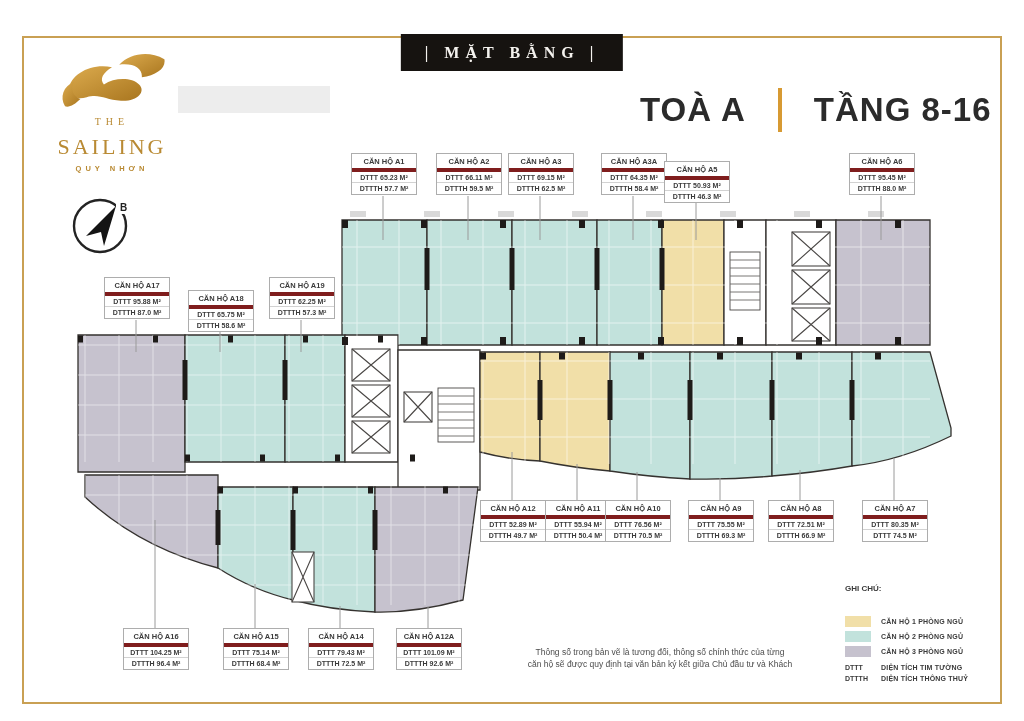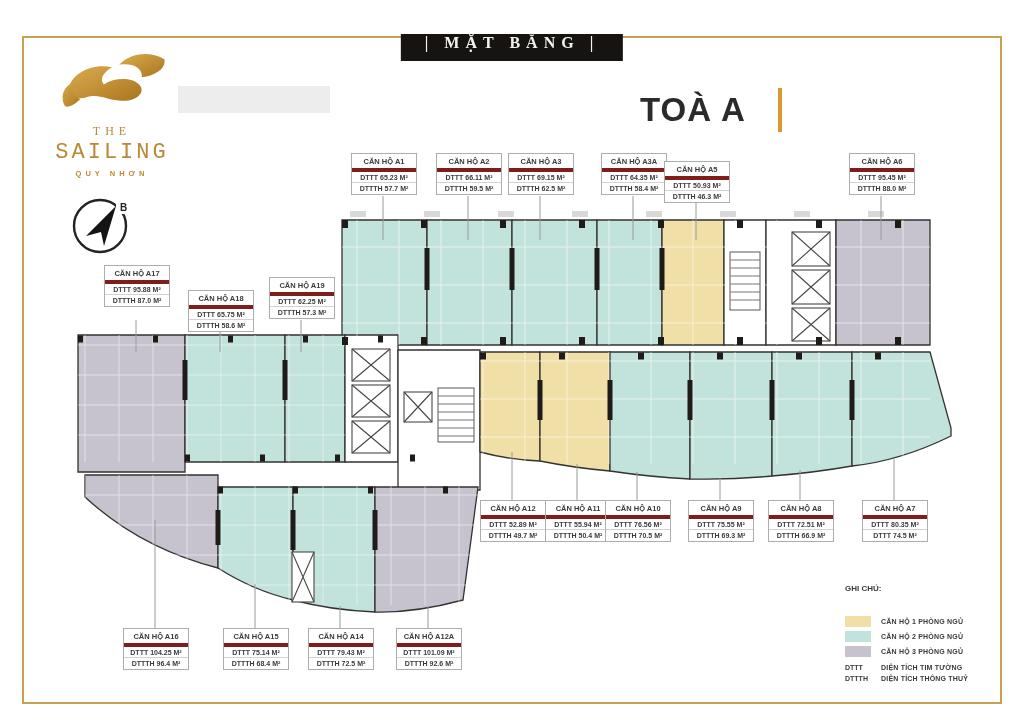--- a/index.html
+++ b/index.html
@@ -1,28 +1,28 @@
 <!DOCTYPE html>
 <html><head>
 <meta charset="utf-8">
 <style>
   html,body{margin:0;padding:0;background:#fff;width:1024px;height:721px;overflow:hidden;
     font-family:"Liberation Sans",sans-serif;}
   .page{position:relative;width:1024px;height:721px;background:#fff;}
   .gold-frame{position:absolute;left:22px;top:36px;width:976px;height:664px;
     border:2px solid #C9A053;z-index:1;}
   .banner{position:absolute;left:50%;transform:translateX(-50%);top:34px;background:#161310;
-    color:#f4f2ee;padding:0 24px 9px 24px;font-family:"Liberation Serif",serif;
+    color:#f4f2ee;padding:10px 24px 9px 24px;font-family:"Liberation Serif",serif;
     font-size:16px;letter-spacing:6px;font-weight:700;z-index:5;white-space:nowrap;}
   .title-block{position:absolute;left:640px;top:88px;display:flex;align-items:center;gap:32px;z-index:4;}
   .title-block .t{font-size:33px;font-weight:600;color:#2b2b2b;letter-spacing:1px;}
   .title-sep{width:4px;height:44px;background:#D79A33;}
   .logo{position:absolute;left:52px;top:52px;width:120px;text-align:center;z-index:4;color:#B98A33;}
-  .logo .the{font-family:"Liberation Serif",serif;font-size:12px;letter-spacing:5px;margin-top:12px;}
-  .logo .name{font-family:Liberation Mono, monospace;font-size:22px;letter-spacing:3px;margin-top:1px;}
+  .logo .the{font-family:"Liberation Serif",serif;font-size:10px;letter-spacing:5px;margin-top:4px;}
+  .logo .name{font-family:Liberation Serif, serif;font-size:22px;letter-spacing:3px;margin-top:7px;}
   .logo .city{font-size:7.5px;letter-spacing:4px;margin-top:4px;font-weight:700;}
   .ghost-box{position:absolute;left:178px;top:86px;width:152px;height:27px;background:#ededed;z-index:2;}
   .compass{position:absolute;left:70px;top:194px;z-index:4;}
   .plan{position:absolute;left:0;top:0;z-index:2;}
   .unit-label{position:absolute;width:64px;background:#fff;border:1px solid #adadad;
     text-align:center;color:#3a3a3a;z-index:4;}
   .unit-label .hd{font-size:7.5px;font-weight:700;padding:2.5px 0 2px 0;border-bottom:4px solid #7f1d1d;}
   .unit-label .val{font-size:7px;font-weight:700;padding:2px 0 1.5px 0;}
   .unit-label .val.v1{border-bottom:1px solid #d2d2d2;}
   .legend{position:absolute;left:845px;top:584px;z-index:4;color:#3a3a3a;}
@@ -60,20 +60,21 @@
       <path d="M8,60 C2,50 6,38 18,33 C14,41 16,49 25,52 C19,58 12,62 8,60 Z" fill="url(#gld)"></path>
     </svg>
     <div class="the">THE</div>
     <div class="name">SAILING</div>
     <div class="city">QUY NHƠN</div>
   </div>
 
   <div class="title-block">
     <span class="t">TOÀ A</span>
     <span class="title-sep"></span>
+    <span class="t">TẦNG 8-16</span>
   </div>
 
   <div class="compass">
     <svg width="62" height="62" viewBox="0 0 62 62">
       <circle cx="30" cy="32" r="26" fill="none" stroke="#232323" stroke-width="2.4"></circle>
       <rect x="46" y="6" width="14" height="14" fill="#fff"></rect>
       <text x="50" y="17" font-size="10" font-weight="bold" fill="#232323" font-family="Liberation Sans, sans-serif">B</text>
       <path d="M46,12 L16,42 L31,38 L34,52 Z" fill="#141414"></path>
     </svg>
   </div>
@@ -200,21 +201,21 @@
   <div class="unit-label" style="left:664px;top:161px">
     <div class="hd">CĂN HỘ A5</div>
     <div class="val v1">DTTT 50.93 M²</div>
     <div class="val">DTTTH 46.3 M²</div>
   </div>
   <div class="unit-label" style="left:849px;top:153px">
     <div class="hd">CĂN HỘ A6</div>
     <div class="val v1">DTTT 95.45 M²</div>
     <div class="val">DTTTH 88.0 M²</div>
   </div>
-  <div class="unit-label" style="left:104px;top:265px">
+  <div class="unit-label" style="left:104px;top:277px">
     <div class="hd">CĂN HỘ A17</div>
     <div class="val v1">DTTT 95.88 M²</div>
     <div class="val">DTTTH 87.0 M²</div>
   </div>
   <div class="unit-label" style="left:188px;top:290px">
     <div class="hd">CĂN HỘ A18</div>
     <div class="val v1">DTTT 65.75 M²</div>
     <div class="val">DTTTH 58.6 M²</div>
   </div>
   <div class="unit-label" style="left:269px;top:277px">
@@ -291,15 +292,17 @@
       <span class="lg-abbr">DTTT</span>
       <span class="lg-lab">DIỆN TÍCH TIM TƯỜNG</span>
     </div>
     <div class="lg-row">
       <span class="lg-abbr">DTTTH</span>
       <span class="lg-lab">DIỆN TÍCH THÔNG THUỶ</span>
     </div>
   </div>
 
   <div class="disclaimer">
+    <div>Thông số trong bản vẽ là tương đối, thông số chính thức của từng</div>
+    <div>căn hộ sẽ được quy định tại văn bản ký kết giữa Chủ đầu tư và Khách</div>
   </div>
 
 </div>
 
 </body></html>

